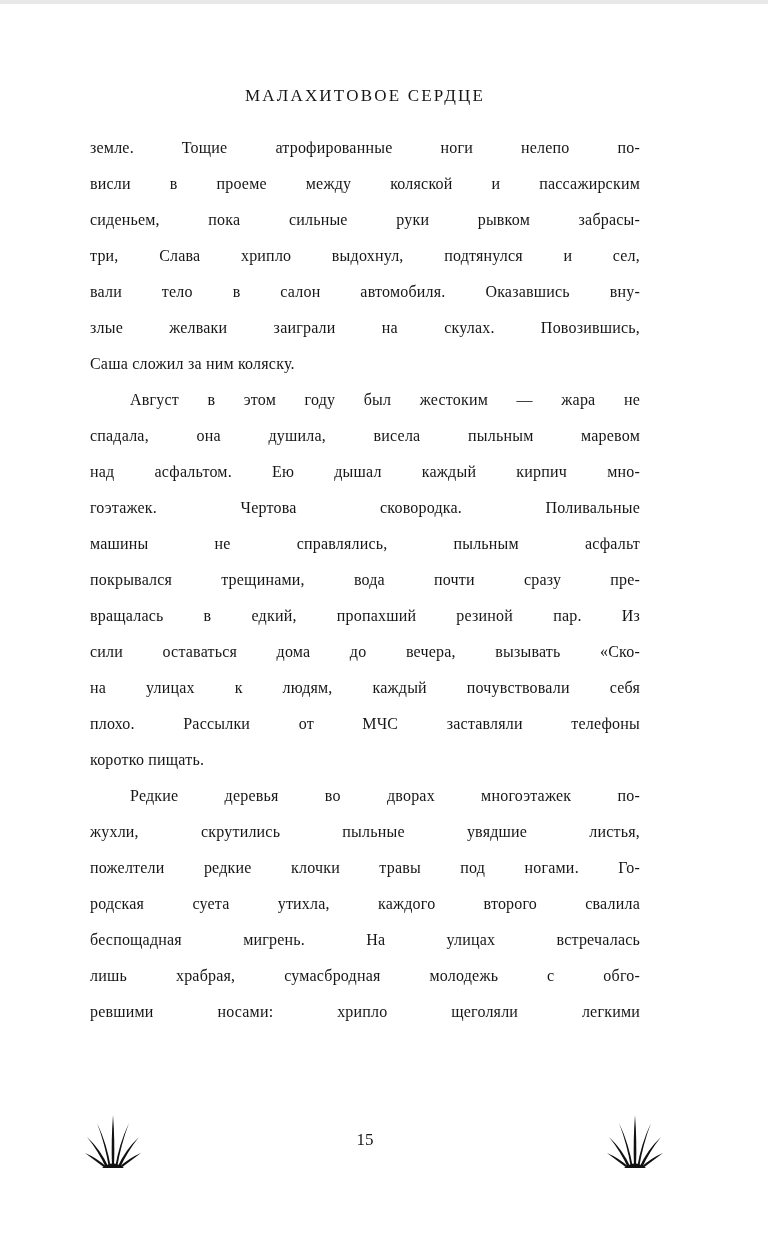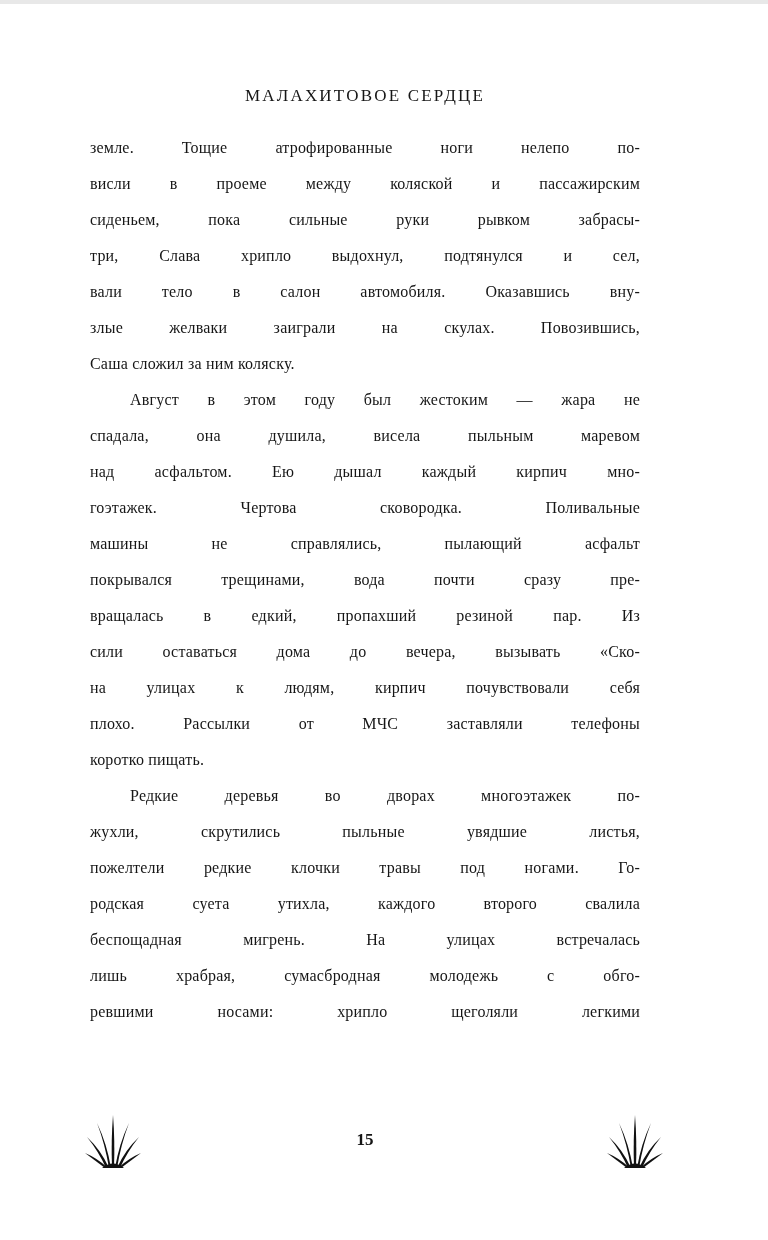--- a/index.html
+++ b/index.html
@@ -52,21 +52,21 @@
   .para.indent .line:first-child {
     text-indent: 40px;
   }
   .page-number {
     position: absolute;
     top: 1126px;
     left: 90px;
     width: 550px;
     text-align: center;
     font-size: 17px;
-    font-weight: 700;
+    font-weight: 400;
   }
   .ornament {
     position: absolute;
     width: 62px;
     height: 58px;
   }
   .ornament.left  { left: 82px;  top: 1106px; }
   .ornament.right { left: 604px; top: 1106px; }
   .ornament svg { display: block; width: 100%; height: 100%; }
 </style>
@@ -85,25 +85,25 @@
         <span class="line">три, Слава хрипло выдохнул, подтянулся и сел,</span>
         <span class="line">вали тело в салон автомобиля. Оказавшись вну-</span>
         <span class="line">злые желваки заиграли на скулах. Повозившись,</span>
         <span class="line last">Саша сложил за ним коляску.</span>
       </p>
       <p class="para indent">
         <span class="line">Август в этом году был жестоким — жара не</span>
         <span class="line">спадала, она душила, висела пыльным маревом</span>
         <span class="line">над асфальтом. Ею дышал каждый кирпич мно-</span>
         <span class="line">гоэтажек. Чертова сковородка. Поливальные</span>
-        <span class="line">машины не справлялись, пылающий асфальт</span>
+        <span class="line">машины не справлялись, пыльным асфальт</span>
         <span class="line">покрывался трещинами, вода почти сразу пре-</span>
         <span class="line">вращалась в едкий, пропахший резиной пар. Из</span>
         <span class="line">сили оставаться дома до вечера, вызывать «Ско-</span>
-        <span class="line">на улицах к людям, кирпич почувствовали себя</span>
+        <span class="line">на улицах к людям, каждый почувствовали себя</span>
         <span class="line">плохо. Рассылки от МЧС заставляли телефоны</span>
         <span class="line last">коротко пищать.</span>
       </p>
       <p class="para indent">
         <span class="line">Редкие деревья во дворах многоэтажек по-</span>
         <span class="line">жухли, скрутились пыльные увядшие листья,</span>
         <span class="line">пожелтели редкие клочки травы под ногами. Го-</span>
         <span class="line">родская суета утихла, каждого второго свалила</span>
         <span class="line">беспощадная мигрень. На улицах встречалась</span>
         <span class="line">лишь храбрая, сумасбродная молодежь с обго-</span>

